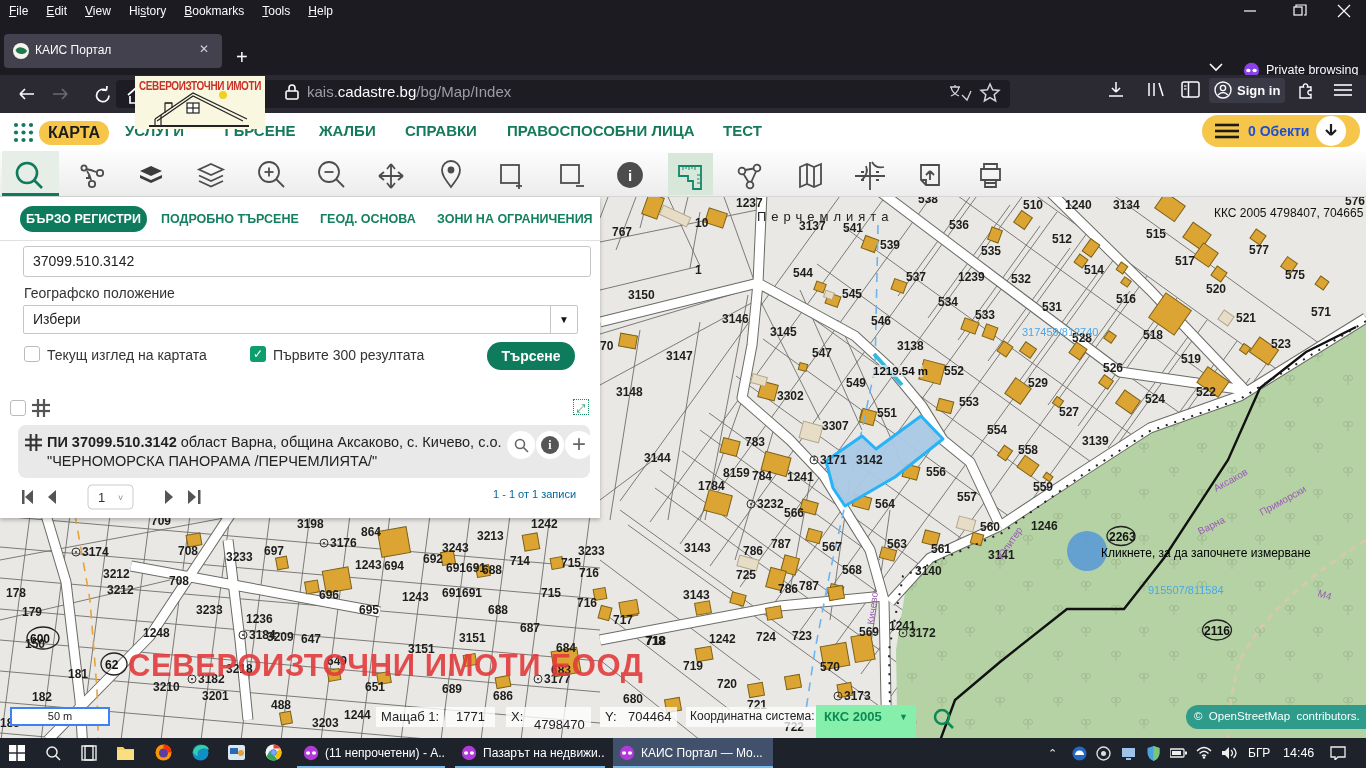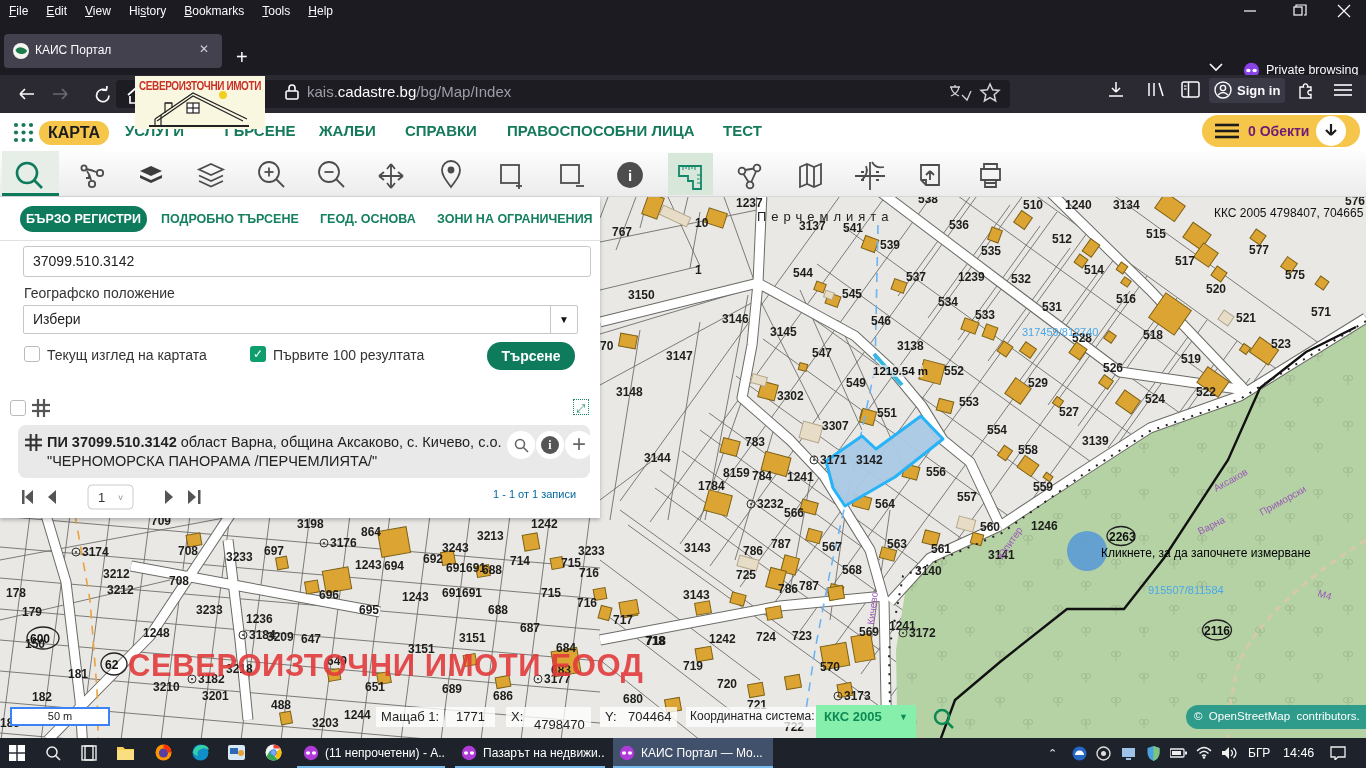--- a/index.html
+++ b/index.html
@@ -525,21 +525,21 @@
  <div class="abs tgreen" style="left:437px;top:15px;font-size:12.5px">ЗОНИ НА ОГРАНИЧЕНИЯ</div>
  <div class="abs" style="left:0px;top:43px;width:600px;height:1px;background:#e0e0e0"></div>
  <div class="abs" style="left:23px;top:49px;width:568px;height:31px;border:1px solid #c6c6c6;border-radius:3px;font-size:14px;color:#222;line-height:29px;padding-left:9px">37099.510.3142</div>
  <div class="abs" style="left:24px;top:88px;font-size:14px;color:#333">Географско положение</div>
  <div class="abs" style="left:23px;top:108px;width:555px;height:29px;border:1px solid #c6c6c6;border-radius:2px;font-size:14px;color:#222;line-height:27px;padding-left:9px">Избери
    <div class="abs" style="right:0;top:0;width:27px;height:27px;border-left:1px solid #c6c6c6;text-align:center;font-size:10px;color:#111;line-height:27px">▼</div>
  </div>
  <div class="abs" style="left:24px;top:149px;width:16px;height:16px;border:1px solid #bbb;border-radius:3px;background:#fff"></div>
  <div class="abs" style="left:47px;top:150px;font-size:14px;color:#333">Текущ изглед на картата</div>
  <div class="abs" style="left:250px;top:149px;width:16px;height:16px;border-radius:3px;background:#0e9e6e;color:#fff;font-size:12px;text-align:center;line-height:16px">✓</div>
- <div class="abs" style="left:273px;top:150px;font-size:14px;color:#333">Първите 100 резултата</div>
+ <div class="abs" style="left:273px;top:150px;font-size:14px;color:#333">Първите 300 резултата</div>
  <div class="abs" style="left:487px;top:145px;width:88px;height:28px;background:#0e7b5c;border-radius:14px;color:#fff;font-weight:bold;font-size:14px;text-align:center;line-height:28px">Търсене</div>
  <div class="abs" style="left:10px;top:203px;width:16px;height:16px;border:1px solid #bbb;border-radius:3px;background:#fff"></div>
  <svg class="abs" style="left:32px;top:202px" width="18" height="18" viewBox="0 0 18 18">
       <g stroke="#555" stroke-width="2.2">
         <line x1="6" y1="0" x2="6" y2="18"></line>
         <line x1="12" y1="0" x2="12" y2="18"></line>
         <line x1="0" y1="6" x2="18" y2="6"></line>
         <line x1="0" y1="12" x2="18" y2="12"></line>
       </g>
     </svg>
@@ -680,21 +680,21 @@
  <span class="menuitem" style="left:507px">ПРАВОСПОСОБНИ ЛИЦА</span>
  <span class="menuitem" style="left:723px">ТЕСТ</span>
  <div class="abs" style="left:1202px;top:2px;width:158px;height:32px;background:#f6c64a;border-radius:16px">
    <svg class="abs" style="left:13px;top:8px" width="24" height="16" viewBox="0 0 24 16">
         <g stroke="#1c1c1c" stroke-width="2.6">
           <line x1="0" y1="2" x2="24" y2="2"></line>
           <line x1="0" y1="8" x2="24" y2="8"></line>
           <line x1="0" y1="14" x2="24" y2="14"></line>
         </g>
       </svg>
-   <span class="abs" style="left:46px;top:8px;font-weight:bold;font-size:14px;color:#701a75">0 Обекти</span>
+   <span class="abs" style="left:46px;top:8px;font-weight:bold;font-size:14px;color:#1d4ed8">0 Обекти</span>
    <div class="abs" style="left:114px;top:1px;width:30px;height:30px;background:#fff;border-radius:50%"></div>
    <svg class="abs" style="left:122px;top:8px" width="14" height="16" viewBox="0 0 14 16">
         <path d="M7,1 v11 M7,12 l-5,-5 M7,12 l5,-5" stroke="#1c1c1c" stroke-width="2.2" fill="none"></path>
       </svg>
  </div>
 </div>
 
 <div id="logo" class="abs">
  <div style="color:#c83228;font-weight:bold;font-size:10px;letter-spacing:-0.4px;text-align:center;margin-top:2px;white-space:nowrap;transform:scaleY(1.3);transform-origin:top">СЕВЕРОИЗТОЧНИ ИМОТИ</div>
  <svg width="130" height="38" viewBox="0 0 130 38">

